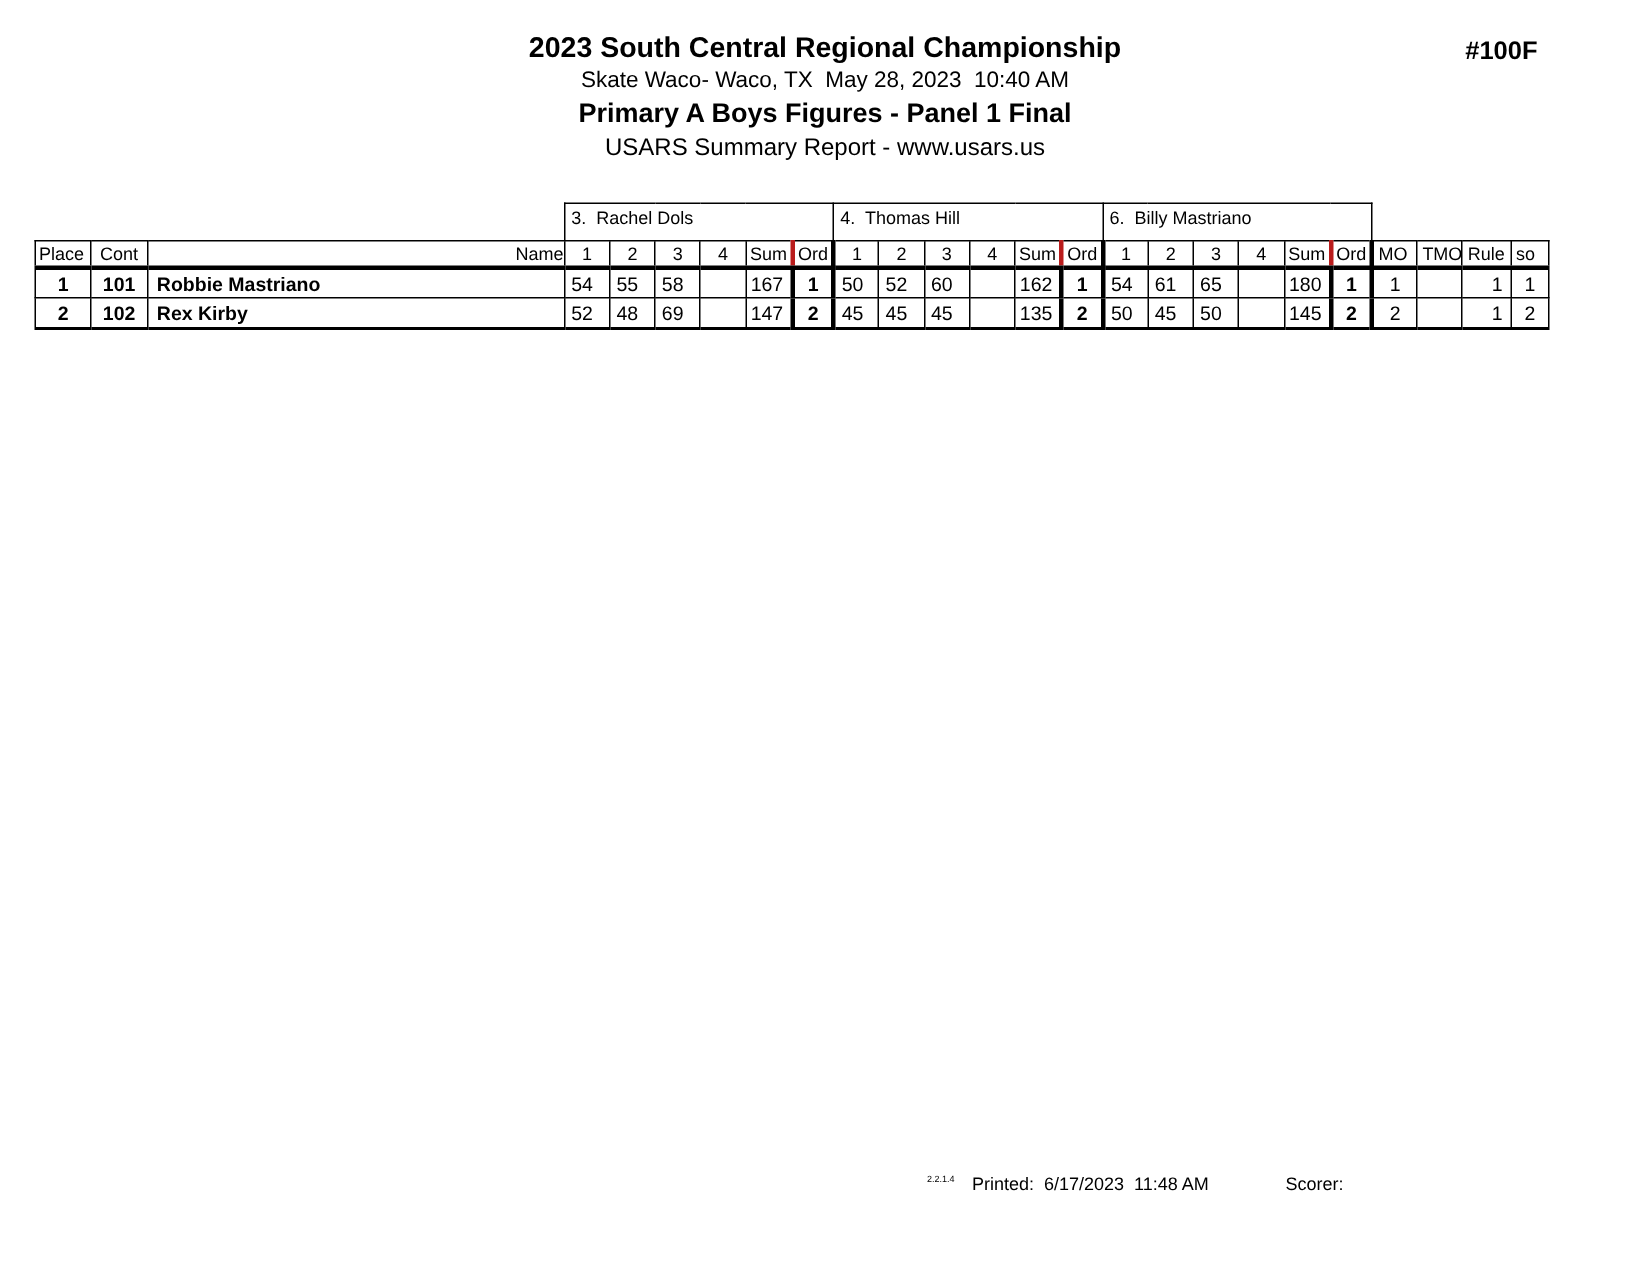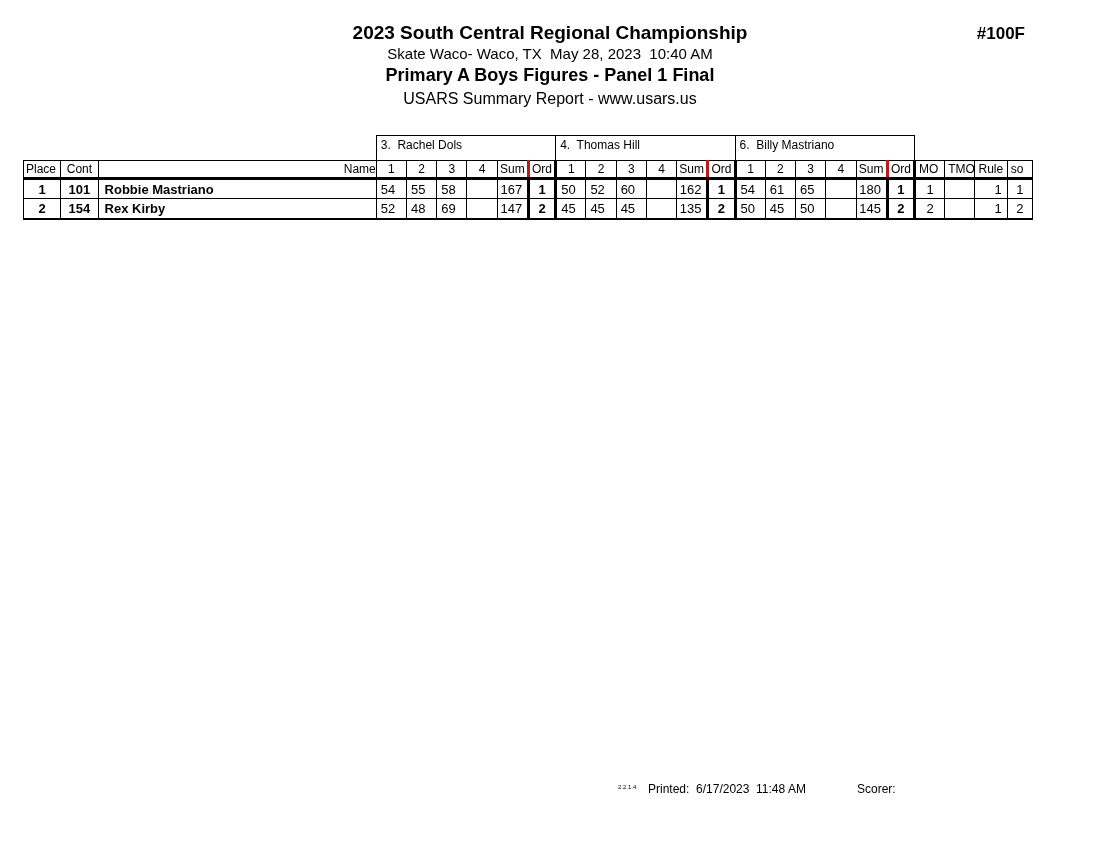--- a/index.html
+++ b/index.html
@@ -223,21 +223,21 @@
       <td class="ord">1</td>
 
       <td class="mo">1</td>
       <td class="tmo"></td>
       <td class="rule">1</td>
       <td class="so">1</td>
     </tr>
 
     <tr class="drow last">
       <td class="place">2</td>
-      <td class="cont">154</td>
+      <td class="cont">102</td>
       <td class="name">Rex Kirby</td>
 
       <td class="score">52</td>
       <td class="score">48</td>
       <td class="score">69</td>
       <td class="score"></td>
       <td class="sum">147</td>
       <td class="ord">2</td>
 
       <td class="score">45</td>

